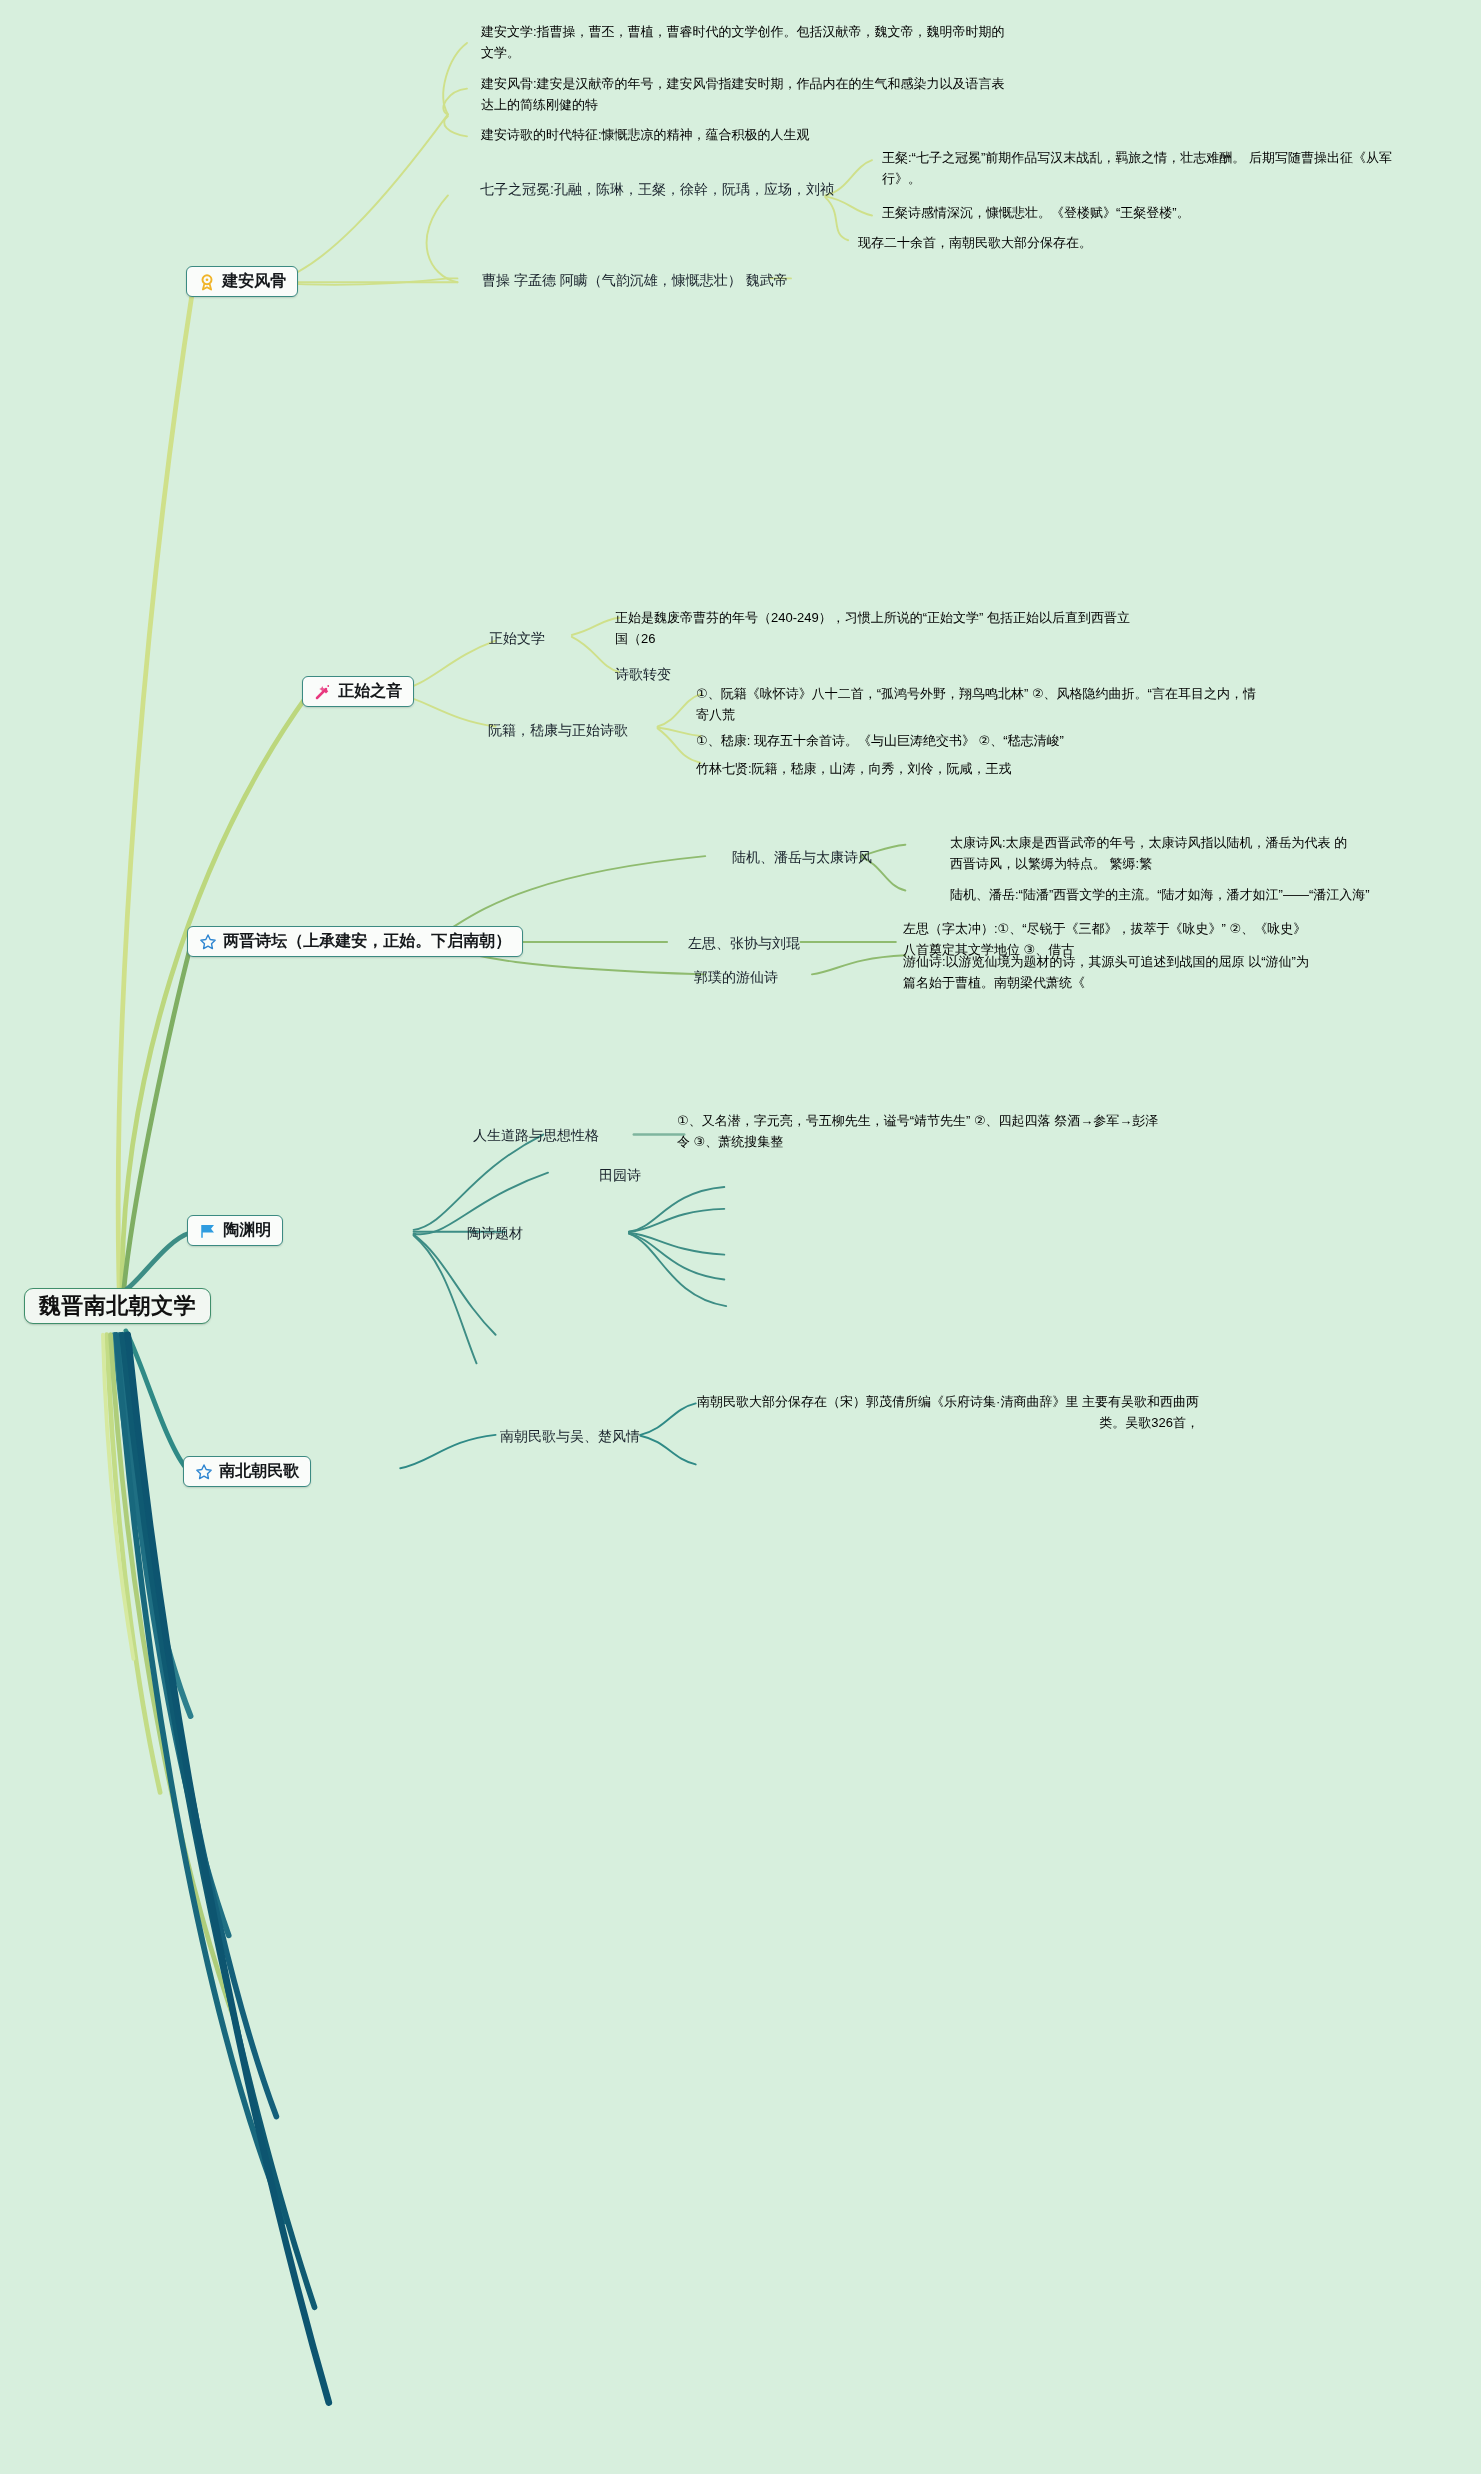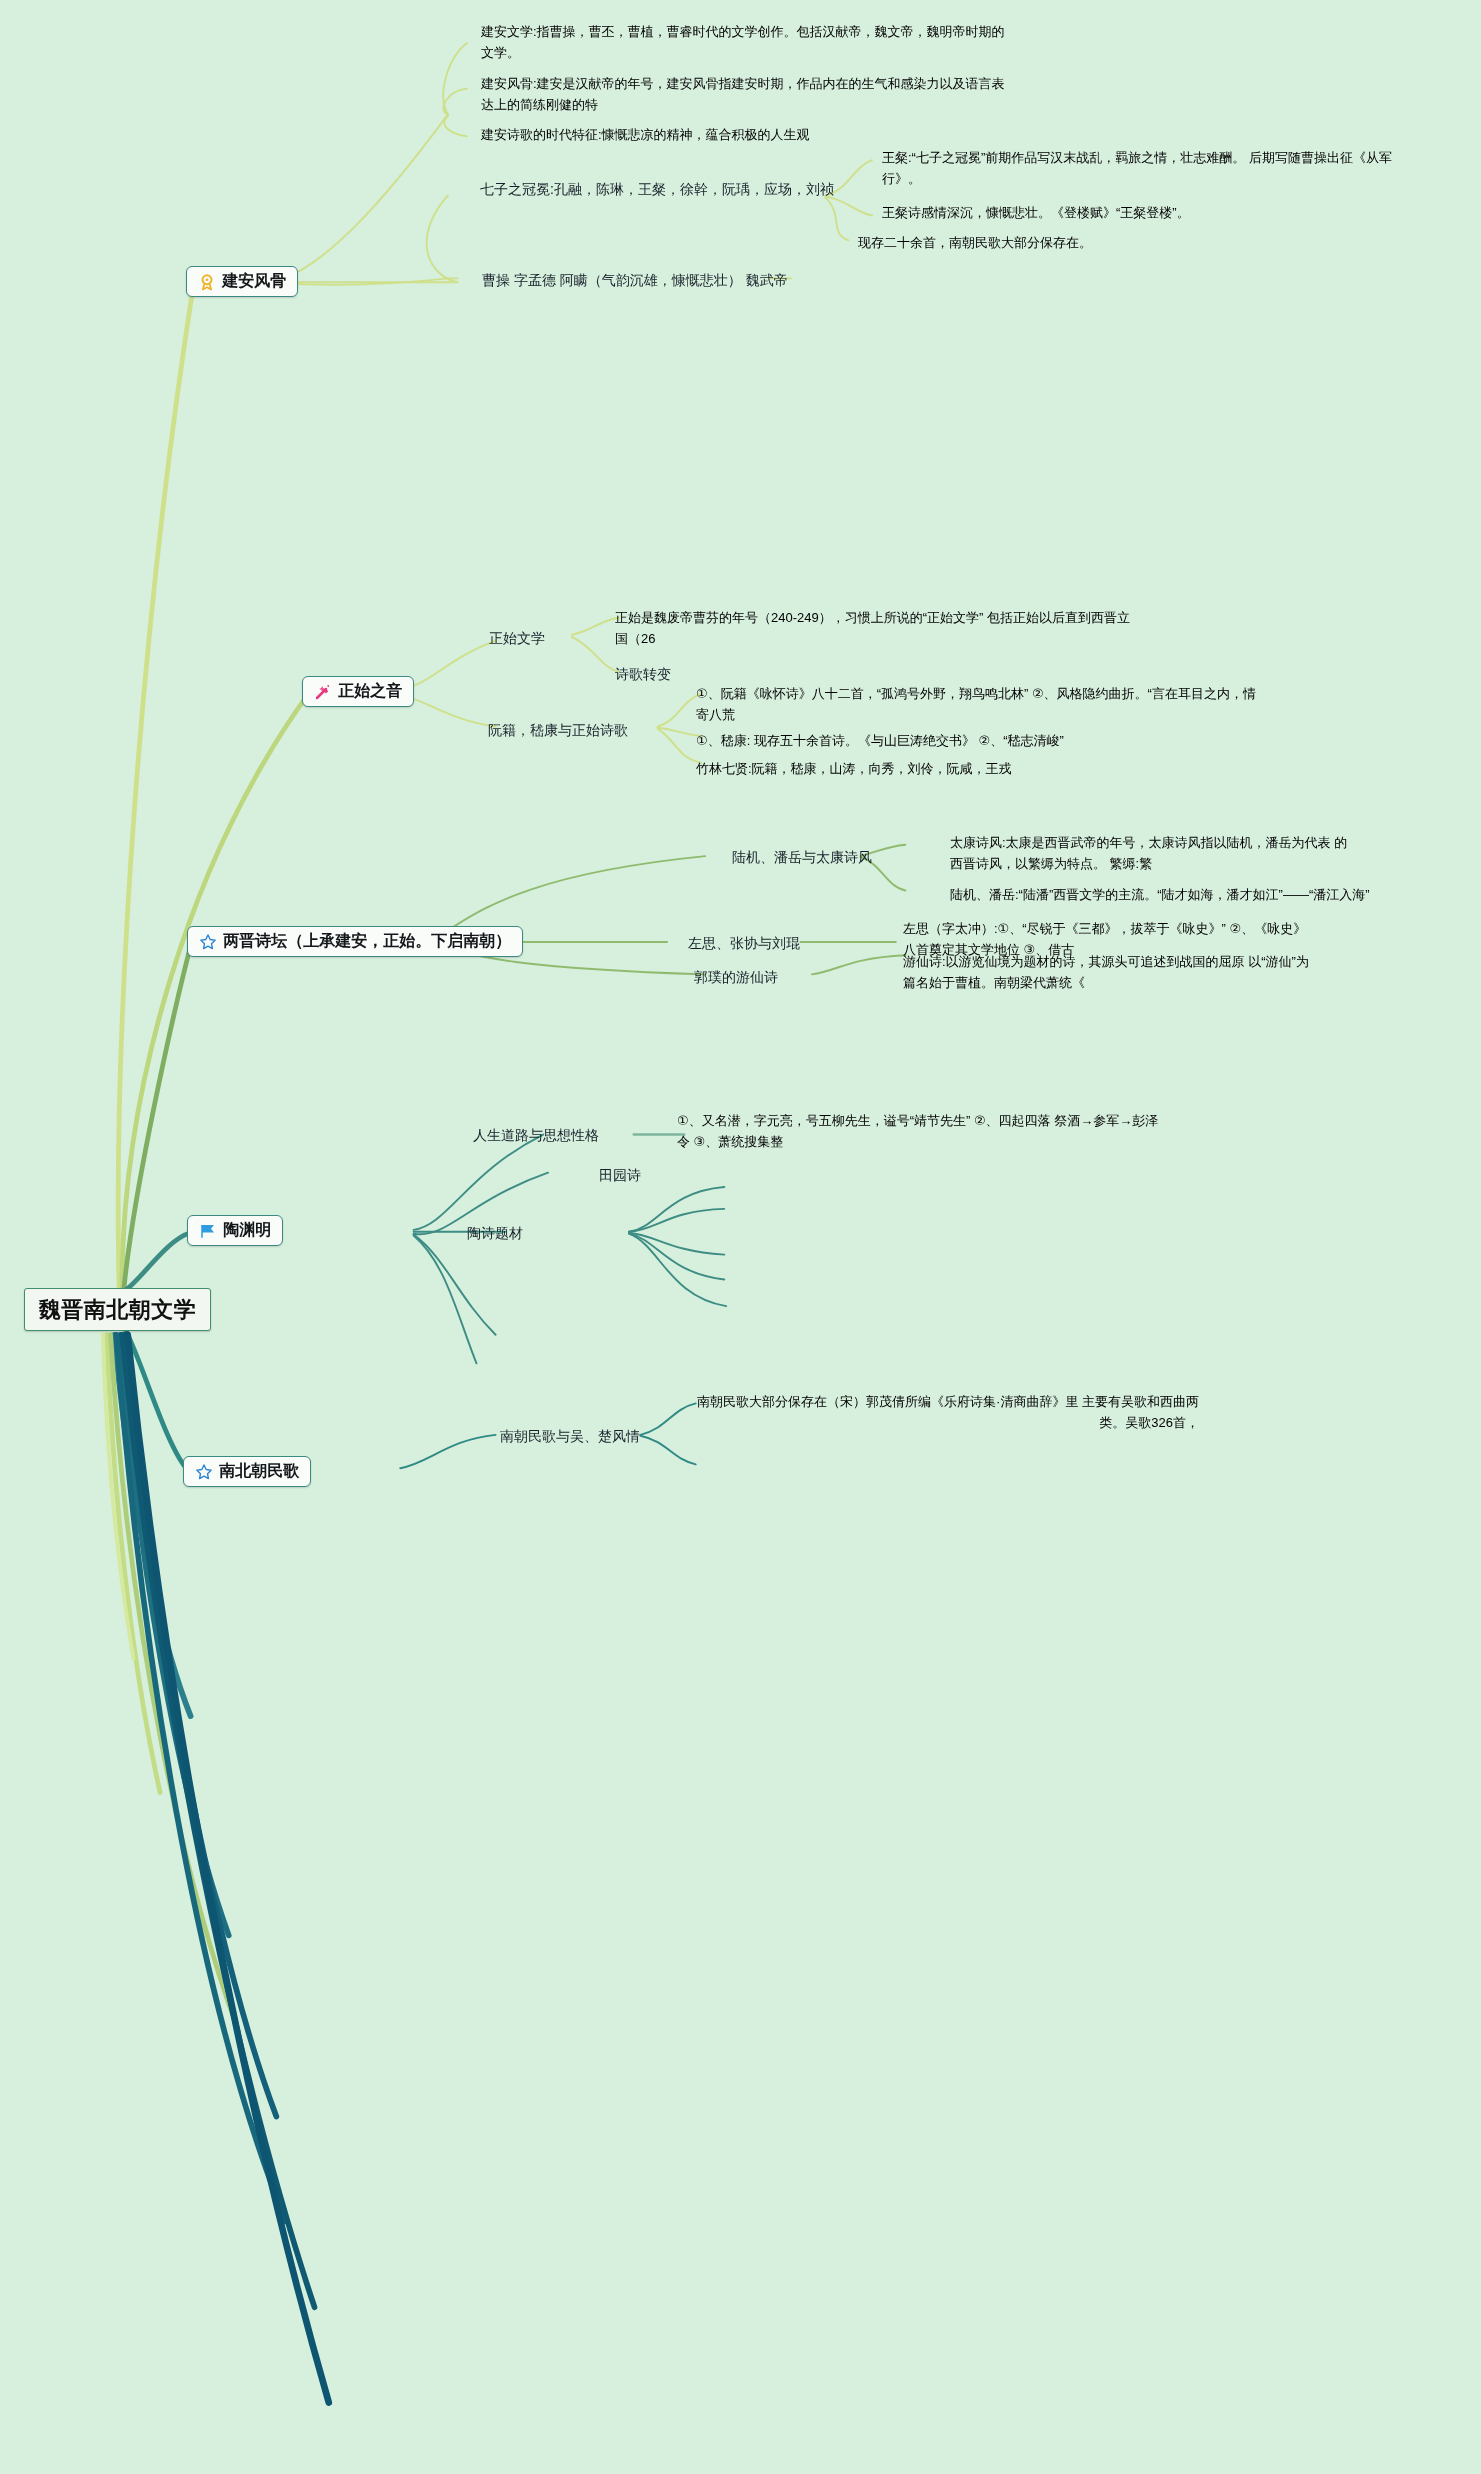--- a/index.html
+++ b/index.html
@@ -16,24 +16,24 @@
     position:absolute;
     left:0; top:0;
     width:1481px;
     height:2475px;
     pointer-events:none;
   }
   
   .root-node{
     position:absolute;
     left:24px; top:1288px;
-    width:187px; height:43px;
+    width:187px; height:36px;
     background:#f2f7f2;
     border:1.9px solid #3f8f6b;
-    border-radius:3px;
+    border-radius:9px;
     box-sizing:border-box;
     display:flex;
     align-items:center;
     justify-content:center;
     box-shadow:0 1px 1.9px rgba(0,0,0,.18);
     z-index:6;
   }
   .root-node .root-label{
     font-size:22px;
     font-weight:bold;

